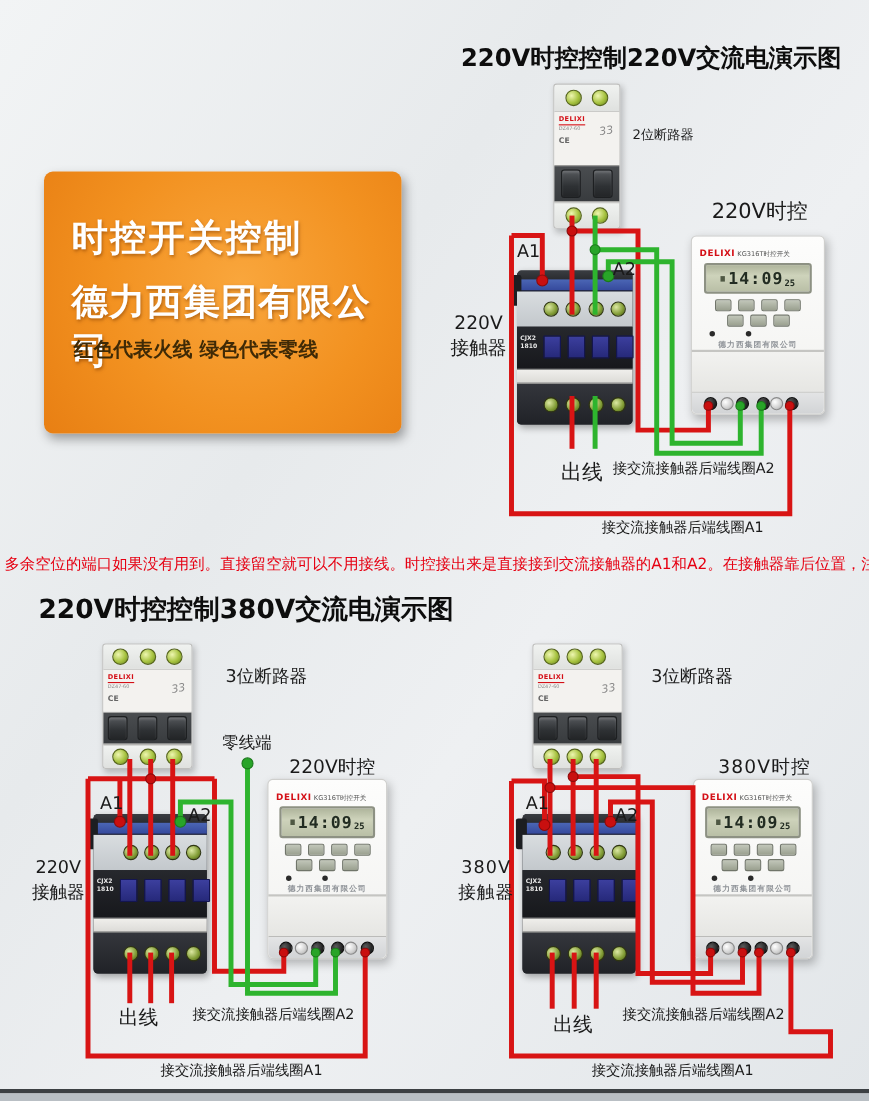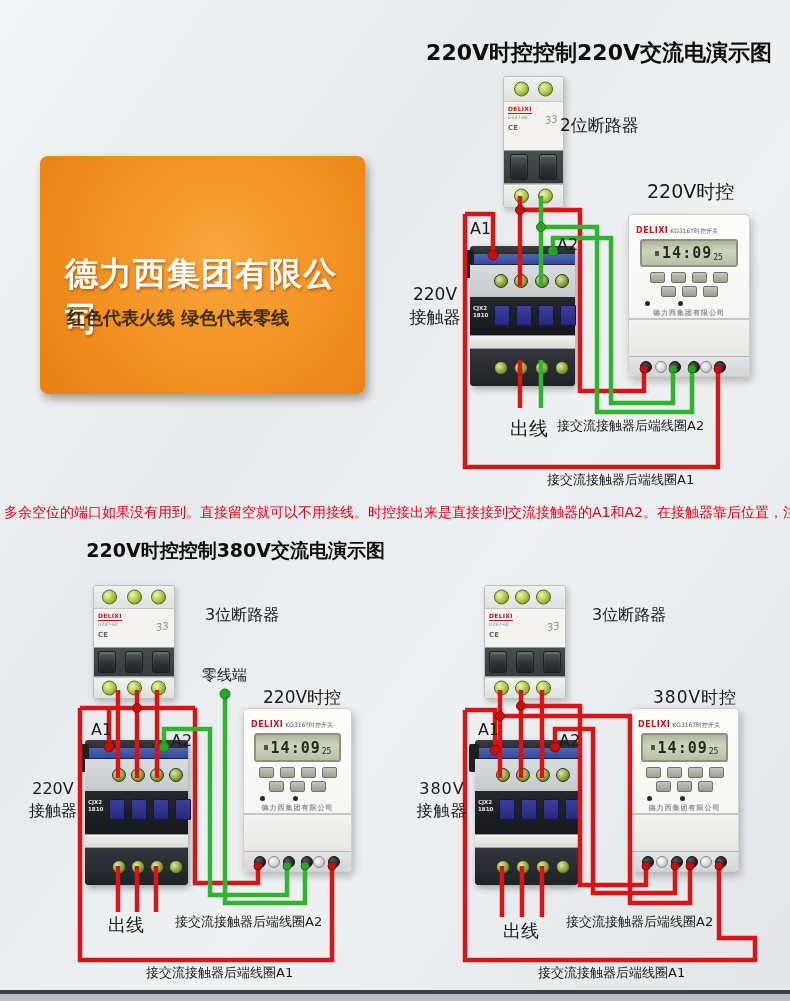--- a/index.html
+++ b/index.html
@@ -1,20 +1,20 @@
 <!DOCTYPE html>
 <html><head>
 <meta charset="utf-8">
 <style>
   html,body{margin:0;padding:0;background:#dfe3e6;}
   .canvas{position:relative;width:790px;height:1001px;overflow:hidden;
     background:linear-gradient(125deg,#f2f4f5 0%,#e7eaec 35%,#eef0f2 60%,#e2e6e9 100%);
     font-family:"DejaVu Sans","Liberation Sans",sans-serif;color:#1a1a1a;}
   .lbl{position:absolute;z-index:6;white-space:nowrap;}
-  .ttl{font-weight:bold;color:#0d0d0d;text-align:right;}
+  .ttl{font-weight:bold;color:#0d0d0d;text-align:center;}
   
   .banner{position:absolute;left:40px;top:156px;width:325px;height:238px;z-index:3;
     background:radial-gradient(circle at 55% 42%,#f9a63c 0%,#f29120 55%,#e87f13 100%);
     border-radius:8px;box-shadow:3px 5px 10px rgba(0,0,0,.35);}
   .banner .l1{position:absolute;left:25px;top:38px;font-size:33px;font-weight:bold;color:#fff;
     letter-spacing:2px;text-shadow:1px 2px 3px rgba(130,60,0,.55);}
   .banner .l2{position:absolute;left:25px;top:96px;font-size:33px;font-weight:bold;color:#fff;
     letter-spacing:1px;text-shadow:1px 2px 3px rgba(130,60,0,.55);}
   .banner .l3{position:absolute;left:27px;top:150px;font-size:18px;color:#3f2a06;font-weight:bold;}
   .note{position:absolute;left:4px;top:504px;width:786px;font-size:14px;color:#e60012;z-index:6;white-space:nowrap;}
@@ -55,21 +55,21 @@
   .timer{position:absolute;z-index:2;display:flex;flex-direction:column;
     background:linear-gradient(#fdfdfc,#f1f1ef);border:1px solid #cfcfcd;border-radius:5px;
     box-shadow:2px 4px 9px rgba(0,0,0,.25);}
   .tm-head{flex:0 0 14px;padding:3px 0 0 7px;white-space:nowrap;}
   .tm-brand{font-size:8px;font-weight:bold;color:#d40f16;letter-spacing:.5px;}
   .tm-model{font-size:6px;color:#555;margin-left:2px;}
   .tm-lcd{margin:2px auto 0;width:78%;height:28px;background:linear-gradient(#aeb49b,#ced3bb 40%,#b9bfa6);
     border:2px solid #8d9183;border-radius:3px;display:flex;align-items:center;justify-content:center;}
   .tm-lcd-mark{width:4px;height:5px;background:#39432f;margin-right:3px;opacity:.85;}
   .tm-time{font-family:"DejaVu Sans Mono","Liberation Mono",monospace;font-weight:bold;font-size:15px;color:#222c22;letter-spacing:1px;}
-  .tm-sec{font-family:"DejaVu Sans Mono","Liberation Mono",monospace;font-size:8px;font-weight:normal;color:#222c22;margin:8px 0 0 1px;}
+  .tm-sec{font-family:"DejaVu Sans Mono","Liberation Mono",monospace;font-size:8px;font-weight:bold;color:#222c22;margin:8px 0 0 1px;}
   .tm-btns{display:flex;justify-content:center;gap:6px;margin-top:5px;}
   .tm-btns.r2{margin-top:3px;}
   .tm-btns i{width:13px;height:9px;background:linear-gradient(#c2c7ba,#9aa08f);border:1px solid #70756a;border-radius:2px;}
   .tm-leds{display:flex;gap:28px;margin:4px 0 0 16px;}
   .tm-leds b{width:5px;height:5px;border-radius:50%;background:#2a2a2a;}
   .tm-company{margin-top:2px;text-align:center;font-size:7px;color:#8f9398;font-weight:bold;letter-spacing:1px;}
   .tm-flap{margin-top:auto;flex:0 0 36px;background:linear-gradient(#f2f2f0,#e6e6e3);border-top:2px solid #c5c5c2;}
   .tm-terms{position:relative;flex:0 0 19px;background:linear-gradient(#e3e4e5,#d2d4d6);border-top:1px solid #b5b5b3;border-radius:0 0 5px 5px;}
   .tm-screw{position:absolute;top:50%;transform:translateY(-50%);width:10px;height:10px;border-radius:50%;}
   .tm-screw.dk{background:radial-gradient(circle at 35% 35%,#5a5a5a,#222 65%);border:1px solid #111;}
@@ -82,20 +82,21 @@
   .dg{fill:#28a428;stroke:#1b7a1b;stroke-width:1;}
   .footer-line{position:absolute;left:0;top:990px;width:790px;height:4px;background:#3c4043;z-index:6;}
   .footer-strip{position:absolute;left:0;top:994px;width:790px;height:7px;background:#b9bfc4;z-index:6;}
 </style>
 </head>
 <body>
 
 <div class="canvas">
 
   <div class="banner">
+    <div class="l1">时控开关控制</div>
     <div class="l2">德力西集团有限公司</div>
     <div class="l3">红色代表火线  绿色代表零线</div>
   </div>
 
   <div class="note">多余空位的端口如果没有用到。直接留空就可以不用接线。时控接出来是直接接到交流接触器的A1和A2。在接触器靠后位置，注意查找</div>
 
   <div class="breaker" style="left:503px;top:76px;width:59px;height:130px;">
     <div class="bk-cap">
       <span class="bk-screw" style="left:10px;"></span>
       <span class="bk-screw" style="left:34px;"></span>
@@ -430,32 +431,32 @@
       <circle class="dr" cx="495" cy="750" r="5"></circle>
       <circle class="dr" cx="555" cy="747" r="5"></circle>
       <circle class="dr" cx="646" cy="866" r="4"></circle>
       <circle class="dr" cx="675" cy="866" r="4"></circle>
       <circle class="dr" cx="690" cy="866" r="4"></circle>
       <circle class="dr" cx="719" cy="866" r="4"></circle>
     </g>
   </svg>
 
   <div class="lbl ttl" style="left:412px;top:38px;width:360px;font-size:22px;">220V时控控制220V交流电演示图</div>
-  <div class="lbl" style="left:560px;top:114px;font-size:17px;">2位断路器</div>
+  <div class="lbl" style="left:575px;top:114px;font-size:12px;">2位断路器</div>
   <div class="lbl" style="left:647px;top:179px;font-size:19px;">220V时控</div>
   <div class="lbl" style="left:470px;top:219px;font-size:16px;">A1</div>
   <div class="lbl" style="left:557px;top:235px;font-size:16px;">A2</div>
   <div class="lbl" style="left:404px;top:283px;width:62px;font-size:17px;text-align:center;line-height:23px;">
     <span>220V</span><br><span>接触器</span>
   </div>
   <div class="lbl" style="left:510px;top:416px;font-size:19px;">出线</div>
   <div class="lbl" style="left:557px;top:417px;font-size:13px;">接交流接触器后端线圈A2</div>
   <div class="lbl" style="left:547px;top:471px;font-size:13px;">接交流接触器后端线圈A1</div>
 
-  <div class="lbl ttl" style="left:35px;top:538px;width:350px;font-size:19px;">220V时控控制380V交流电演示图</div>
+  <div class="lbl ttl" style="left:35px;top:538px;width:350px;font-size:24px;">220V时控控制380V交流电演示图</div>
   <div class="lbl" style="left:205px;top:605px;font-size:16px;">3位断路器</div>
   <div class="lbl" style="left:202px;top:666px;font-size:15px;">零线端</div>
   <div class="lbl" style="left:263px;top:686px;font-size:17px;">220V时控</div>
   <div class="lbl" style="left:91px;top:720px;font-size:16px;">A1</div>
   <div class="lbl" style="left:171px;top:731px;font-size:16px;">A2</div>
   <div class="lbl" style="left:22px;top:778px;width:62px;font-size:16px;text-align:center;line-height:22px;">
     <span>220V</span><br><span>接触器</span>
   </div>
   <div class="lbl" style="left:108px;top:913px;font-size:18px;">出线</div>
   <div class="lbl" style="left:175px;top:913px;font-size:13px;">接交流接触器后端线圈A2</div>

